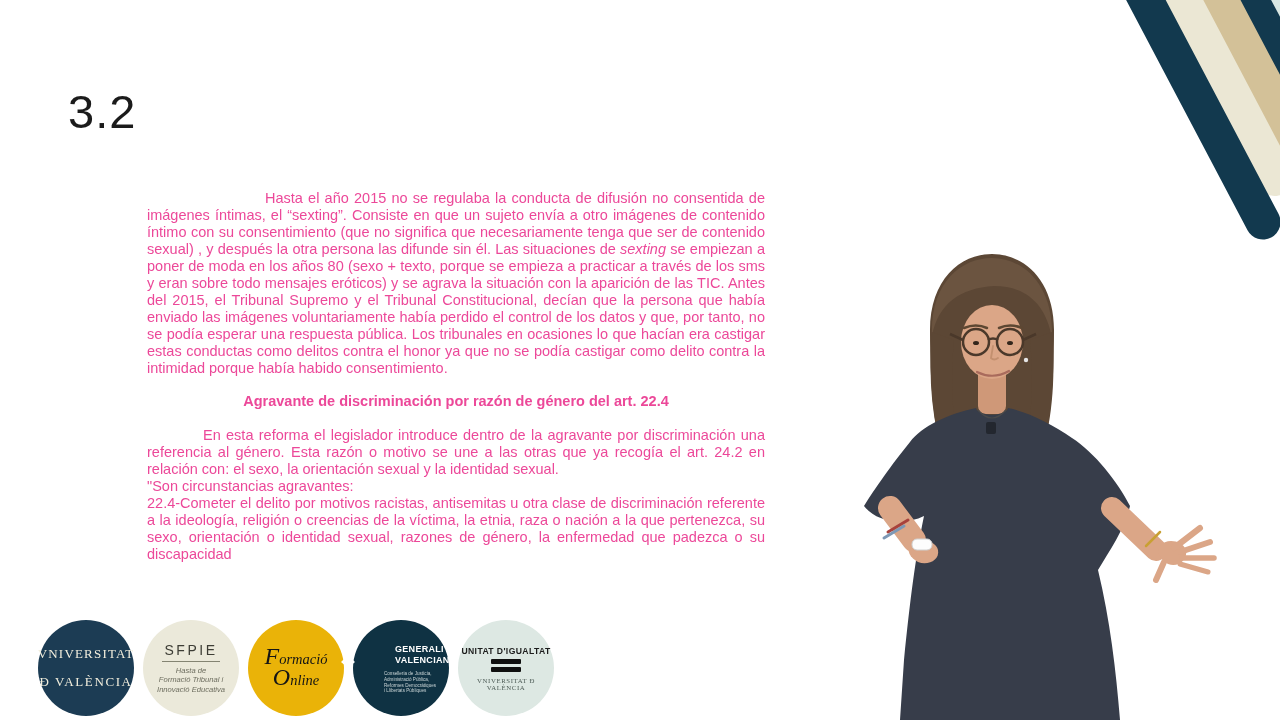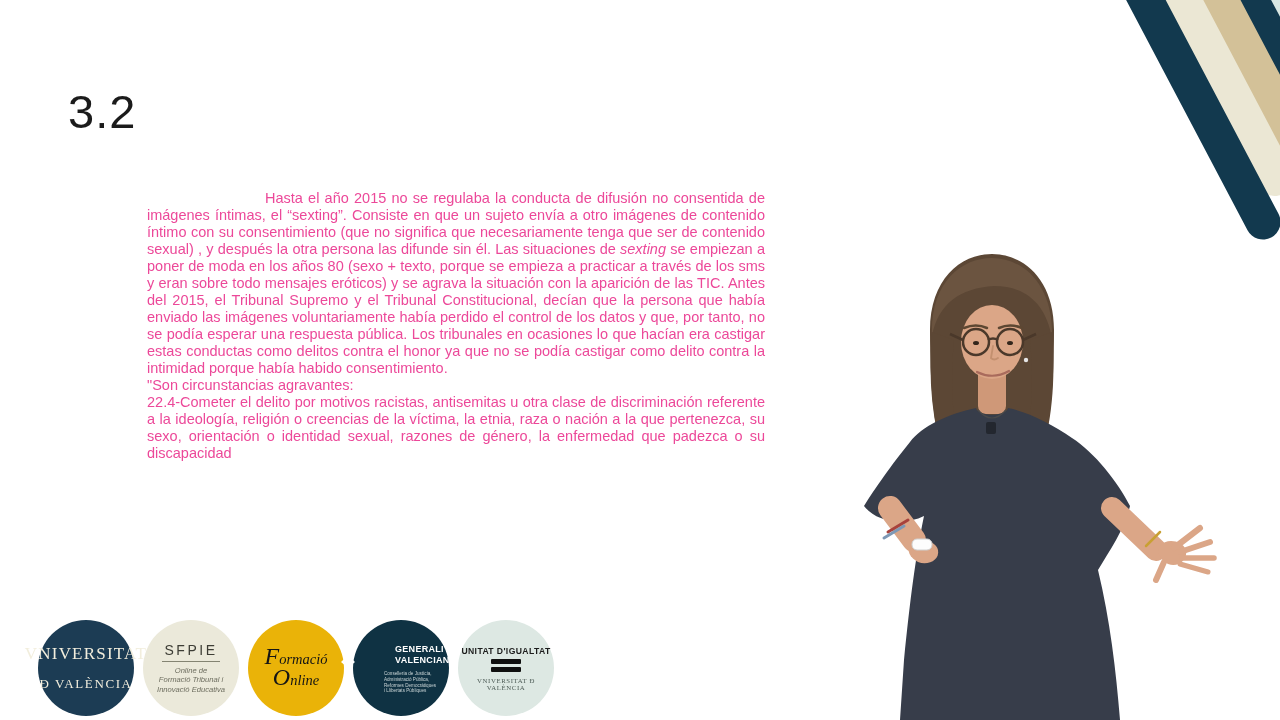--- a/index.html
+++ b/index.html
@@ -26,21 +26,21 @@
   .em-it{font-style:italic;}
   
   #presenter{position:absolute;left:820px;top:240px;}
   
   .logo{
     position:absolute;top:620px;width:96px;height:96px;border-radius:50%;
     display:flex;flex-direction:column;align-items:center;justify-content:center;
     text-align:center;box-sizing:border-box;
   }
   #logo-uv{left:38px;background:#1c3c54;color:#f2eedd;font-family:"Liberation Serif",serif;}
-  .uv-l1{font-size:17px;letter-spacing:1.2px;text-align:center;}
+  .uv-l1{font-size:13px;letter-spacing:1.2px;text-align:center;}
   .uv-l2{font-size:13px;letter-spacing:1.6px;margin-top:12px;}
   #logo-sfpie{left:143px;background:#ebe9da;}
   .sfpie-title{font-size:14px;letter-spacing:2.5px;color:#3d3d35;}
   .sfpie-rule{width:58px;height:1px;background:#848472;margin:3px 0 4px 0;}
   .sfpie-sub{font-size:7.6px;line-height:9.6px;font-style:italic;color:#6d6d5f;}
   #logo-formacio{left:248px;background:#eab308;color:#151515;
     font-family:"Liberation Serif",serif;font-style:italic;}
   .formacio-line{font-size:14.5px;line-height:18px;}
   .formacio-line::first-letter{font-size:24px;}
   #logo-gva{left:353px;background:#0f3243;color:#ffffff;}
@@ -62,20 +62,22 @@
   <line x1="147" y1="-106" x2="287" y2="159" stroke-width="32" stroke-linecap="round" stroke="#12394e"></line>
   <line x1="113" y1="-106" x2="244" y2="142" stroke-width="38" stroke-linecap="round" stroke="#d3c198"></line>
   <line x1="76" y1="-106" x2="225" y2="177" stroke-width="38" stroke-linecap="round" stroke="#ebe7d4"></line>
   <line x1="40" y1="-106" x2="213" y2="222" stroke-width="35" stroke-linecap="round" stroke="#12394e"></line>
 </svg>
 
 <div id="section-number">3.2</div>
 
 <div class="text-block">
   <p class="p1"><span>Hasta el año  2015 no se regulaba la conducta de difusión no consentida de imágenes íntimas, el “sexting”. Consiste en que un sujeto envía a otro imágenes de contenido íntimo con su consentimiento (que no significa que necesariamente tenga que ser de contenido sexual) , y después la otra persona las difunde sin él. Las situaciones de </span><span class="em-it">sexting</span><span> se empiezan a poner de moda en los años 80 (sexo + texto, porque se empieza a practicar a través de los sms y eran sobre todo mensajes eróticos) y se agrava la situación con la aparición de las TIC. Antes del 2015, el Tribunal Supremo y el Tribunal Constitucional, decían que la persona que había enviado las imágenes voluntariamente había perdido el control de los datos y que, por tanto, no se podía esperar una respuesta pública. Los tribunales en ocasiones lo que hacían era castigar estas conductas como delitos contra el honor ya que no se podía castigar como delito contra la intimidad porque había habido consentimiento.</span></p>
+  <p class="heading">Agravante de discriminación por razón de género del art. 22.4</p>
+  <p class="p2">En esta reforma el legislador introduce dentro de la agravante por discriminación una referencia al género. Esta razón o motivo se une a las otras que ya recogía el art. 24.2 en relación con: el sexo, la orientación sexual y la identidad sexual.</p>
   <p>"Son circunstancias agravantes:</p>
   <p>22.4-Cometer el delito por motivos racistas, antisemitas u otra clase de discriminación referente a la ideología, religión o creencias de la víctima, la etnia, raza o nación a la que pertenezca, su sexo, orientación o identidad sexual, razones de género, la enfermedad que padezca o su discapacidad</p>
 </div>
 
 <svg id="presenter" width="420" height="480" viewBox="0 0 420 480">
 
   <path d="M110,90 C110,40 140,14 172,14 C204,14 234,40 234,90 C234,150 230,190 218,226 L204,232 C194,238 150,238 140,232 L126,226 C114,190 110,150 110,90 Z" fill="#5c4735"></path>
 
   <rect x="158" y="118" width="28" height="56" rx="8" fill="#cf9878"></rect>
 
@@ -130,21 +132,21 @@
 </svg>
 
 <div class="logo" id="logo-uv">
   <div class="uv-l1">VNIVERSITAT</div>
   <div class="uv-l2">Đ VALÈNCIA</div>
 </div>
 
 <div class="logo" id="logo-sfpie">
   <div class="sfpie-title">SFPIE</div>
   <div class="sfpie-rule"></div>
-  <div class="sfpie-sub">Online de</div>
+  <div class="sfpie-sub">Hasta de</div>
   <div class="sfpie-sub">Formació Tribunal i</div>
   <div class="sfpie-sub">Innovació Educativa</div>
 </div>
 
 <div class="logo" id="logo-formacio">
   <div class="formacio-line">Formació</div>
   <div class="formacio-line">Online</div>
 </div>
 
 <div class="logo" id="logo-gva">

